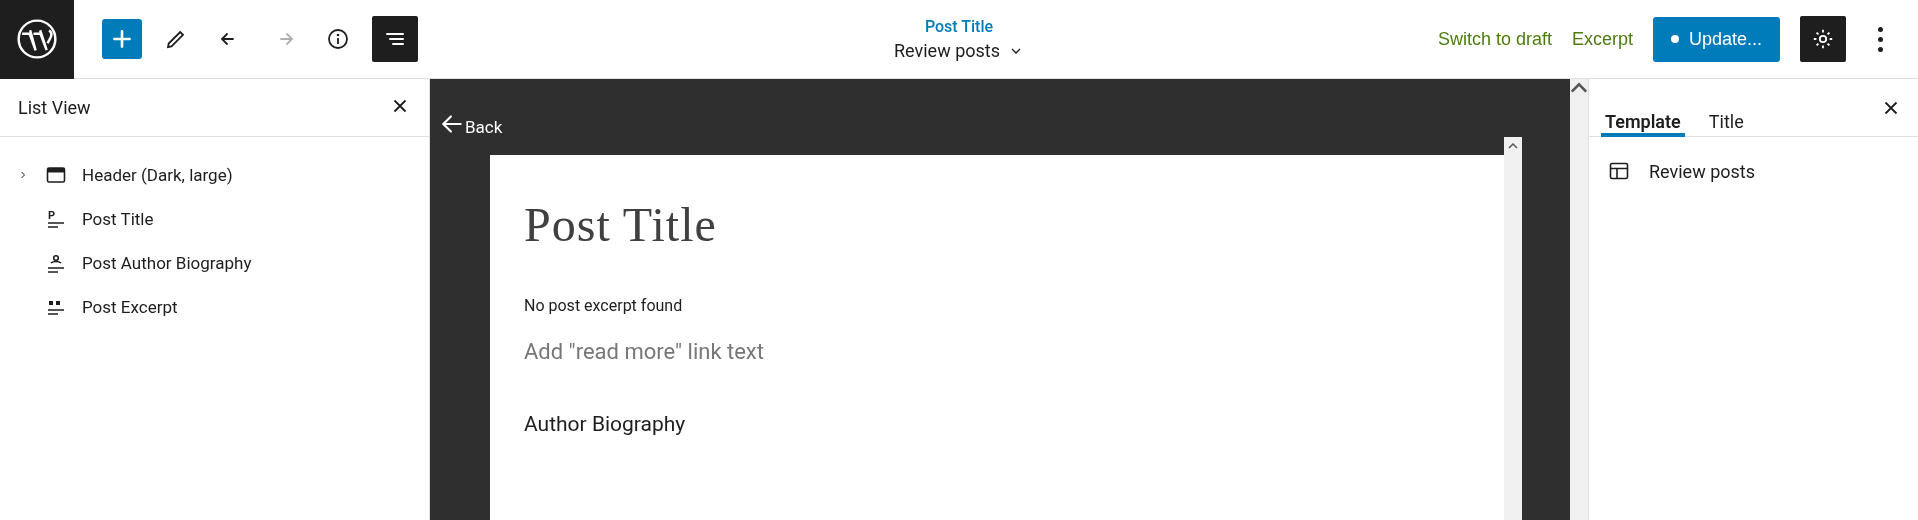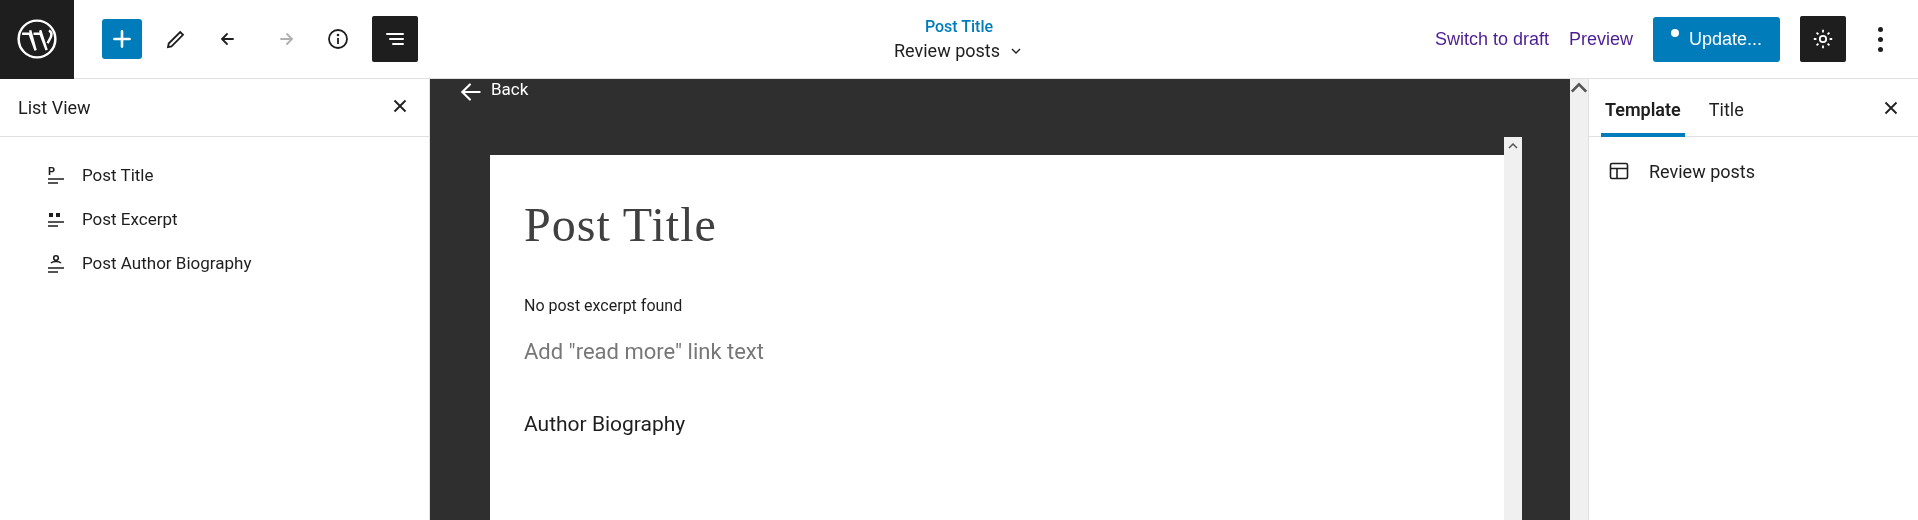--- a/index.html
+++ b/index.html
@@ -61,22 +61,22 @@
     left: 50%;
     top: 50%;
     transform: translate(-50%, -50%);
     text-align: center;
     pointer-events: none;
   }
   .doc-center .title { color: #007cba; font-size: 16px; font-weight:500; }
   .doc-center .tpl { color: #1e1e1e; font-size: 18px; margin-top: 4px; display:inline-flex; align-items:center; gap:8px; pointer-events:auto; cursor:pointer;}
 
   .right-tools { margin-left: auto; display:flex; align-items:center; gap:20px; padding-right:24px;}
-  .linkish { color:#4c1d95; font-size:18px; cursor:pointer; background:none; border:none; }
-  .updatebtn { background:#007cba; color:#fff; font-size:18px; padding:12px 18px; border:none; border-radius:3px; display:flex; align-items:flex-start; gap:10px; cursor:pointer;}
+  .linkish { color:#4d7c0f; font-size:18px; cursor:pointer; background:none; border:none; }
+  .updatebtn { background:#007cba; color:#fff; font-size:18px; padding:12px 18px; border:none; border-radius:3px; display:flex; align-items:center; gap:10px; cursor:pointer;}
   .updatebtn::before { content:""; width:8px; height:8px; border-radius:50%; background:#fff; display:inline-block;}
   .dark-square { background:#1e1e1e; color:#fff; width:46px; height:46px; border-radius:2px; display:flex; align-items:center; justify-content:center;}
   .kebab { width:28px; display:flex; flex-direction:column; align-items:center; gap:5px;}
   .kebab span { width:5px; height:5px; background:#1e1e1e; border-radius:50%; }
 
   
   .main { display:flex; height:467px; }
 
   
   .leftpanel {
@@ -100,21 +100,21 @@
   .tree-row { height:44px; display:flex; align-items:center; padding-left:16px; gap:14px; cursor:pointer; }
   .tree-row .chev { width:14px; display:flex; justify-content:center; color:#1e1e1e;}
   .tree-row .chev svg{width:12px;height:12px;}
   .tree-row .blank-chev { width:14px;}
   .tree-row .blkicon { width:24px; display:flex; justify-content:center;}
   .tree-row .blkicon svg{width:24px;height:24px;}
   .tree-row .lbl { font-size:17px; color:#1e1e1e; }
 
   
   .canvaswrap { flex:1; background:#2f2f2f; position:relative; display:flex;}
-  .canvas-topbar { position:absolute; top:0; left:0; right:0; height:58px; background:#2f2f2f; display:flex; align-items:flex-start; padding-left:28px; gap:7px; color:#fff;}
+  .canvas-topbar { position:absolute; top:0; left:0; right:0; height:58px; background:#2f2f2f; display:flex; align-items:flex-end; padding-left:9px; gap:0; color:#fff;}
   .canvas-topbar svg{width:26px;height:26px;}
   .canvas-topbar span{ font-size:17px;}
   .canvaswrap .stage-outer { position:absolute; top:58px; bottom:0; left:60px; right:80px; background:#2f2f2f;}
   .page { position:absolute; left:0; top:18px; right:0; bottom:0; background:#fff; padding:42px 34px 0; overflow:hidden;}
   .page h1 { font-family: Georgia, 'Times New Roman', serif; font-weight:400; font-size:48px; color:#404040; letter-spacing:1px; }
   .page .excerpt { font-size:16px; margin-top:44px; color:#1e1e1e; }
   .page .readmore { font-size:22px; margin-top:24px; color:#777; }
   .page .authbio { font-size:21px; margin-top:48px; color:#1e1e1e; }
 
   
@@ -126,21 +126,21 @@
   .outer-scroll { position:absolute; top:0; right:0; height:100%; width:18px; background:#f0f0f0;}
   .outer-scroll .thumb-arrow { width:100%; height:18px; display:flex; align-items:center; justify-content:center; color:#555;}
 
   
   .rightpanel {
     width: 330px;
     border-left:1px solid #e0e0e0;
     display:flex; flex-direction:column;
   }
   .tabrow { height:58px; display:flex; align-items:flex-end; padding:0 16px; border-bottom:1px solid #e0e0e0; gap:28px; position:relative;}
-  .tab { font-size:18px; padding-bottom:16px; cursor:pointer; color:#1e1e1e; position:relative;}
+  .tab { font-size:18px; padding-bottom:4px; cursor:pointer; color:#1e1e1e; position:relative;}
   .tab.active { font-weight:600; }
   .tab.active::after { content:""; position:absolute; left:-4px; right:-4px; bottom:-1px; height:4px; background:#007cba;}
   .tabrow .closex { position:absolute; right:16px; top:18px;}
   .rp-body { padding:22px 18px; display:flex; align-items:center; gap:18px;}
   .rp-body svg{width:24px;height:24px;}
   .rp-body span{font-size:18px;}
 </style>
 </head>
 <body>
 
@@ -192,21 +192,21 @@
     <div class="tpl">
       <span>Review posts</span>
       <svg viewBox="0 0 24 24" width="16" height="16">
           <path d="M6 9l6 6 6-6" stroke="#1e1e1e" stroke-width="2" fill="none"></path>
         </svg>
     </div>
   </div>
 
   <div class="right-tools">
     <button class="linkish">Switch to draft</button>
-    <button class="linkish">Preview</button>
+    <button class="linkish">Excerpt</button>
     <button class="updatebtn">
         <span>Update...</span>
       </button>
     <div class="dark-square">
       <svg viewBox="0 0 24 24" width="24" height="24">
           <circle cx="12" cy="12" r="3.2" stroke="#fff" stroke-width="1.8" fill="none"></circle>
           <path d="M12 2.8v2.6M12 18.6v2.6M21.2 12h-2.6M5.4 12H2.8M18.4 5.6l-1.8 1.8M7.4 16.6l-1.8 1.8M18.4 18.4l-1.8-1.8M7.4 7.4 5.6 5.6" stroke="#fff" stroke-width="1.8"></path>
         </svg>
     </div>
     <div class="kebab">
@@ -223,54 +223,68 @@
     <div class="panel-head">
       <h2>List View</h2>
       <div class="closex">
         <svg viewBox="0 0 24 24">
             <path d="M6 6l12 12M18 6 6 18" stroke="#1e1e1e" stroke-width="2"></path>
           </svg>
       </div>
     </div>
     <div class="tree">
 
+      <div class="tree-row">
+        <div class="chev">
+            <svg viewBox="0 0 24 24">
+              <path d="M9 6l6 6-6 6" stroke="#1e1e1e" stroke-width="2" fill="none"></path>
+            </svg>
+          </div>
+        <div class="blkicon">
+            <svg viewBox="0 0 24 24">
+              <rect x="3.5" y="5" width="17" height="14" rx="1.5" stroke="#1e1e1e" stroke-width="1.6" fill="none"></rect>
+              <rect x="3.5" y="5" width="17" height="4.5" fill="#1e1e1e"></rect>
+            </svg>
+          </div>
+        <span class="lbl">Header (Dark, large)</span>
+      </div>
 
 
       <div class="tree-row">
         <div class="blank-chev"></div>
         <div class="blkicon">
             <svg viewBox="0 0 24 24">
               <text x="4" y="12" font-size="11" font-weight="700" fill="#1e1e1e">P</text>
               <path d="M4 16h16M4 20h10" stroke="#1e1e1e" stroke-width="1.6"></path>
             </svg>
           </div>
         <span class="lbl">Post Title</span>
       </div>
 
       <div class="tree-row">
         <div class="blank-chev"></div>
         <div class="blkicon">
             <svg viewBox="0 0 24 24">
-              <path d="M5 6h4v4H5zM12 6h4v4h-4z" fill="#1e1e1e"></path>
-              <path d="M4 15h16M4 19h10" stroke="#1e1e1e" stroke-width="1.6"></path>
-            </svg>
-          </div>
-        <span class="lbl">Post Excerpt</span>
+              <circle cx="12" cy="7" r="2.3" stroke="#1e1e1e" stroke-width="1.6" fill="none"></circle>
+              <path d="M7 12c2-2 8-2 10 0" stroke="#1e1e1e" stroke-width="1.6" fill="none"></path>
+              <path d="M4 17h16M4 21h10" stroke="#1e1e1e" stroke-width="1.6"></path>
+            </svg>
+          </div>
+        <span class="lbl">Post Author Biography</span>
       </div>
 
       <div class="tree-row">
         <div class="blank-chev"></div>
         <div class="blkicon">
             <svg viewBox="0 0 24 24">
-              <circle cx="12" cy="7" r="2.3" stroke="#1e1e1e" stroke-width="1.6" fill="none"></circle>
-              <path d="M7 12c2-2 8-2 10 0" stroke="#1e1e1e" stroke-width="1.6" fill="none"></path>
-              <path d="M4 17h16M4 21h10" stroke="#1e1e1e" stroke-width="1.6"></path>
-            </svg>
-          </div>
-        <span class="lbl">Post Author Biography</span>
+              <path d="M5 6h4v4H5zM12 6h4v4h-4z" fill="#1e1e1e"></path>
+              <path d="M4 15h16M4 19h10" stroke="#1e1e1e" stroke-width="1.6"></path>
+            </svg>
+          </div>
+        <span class="lbl">Post Excerpt</span>
       </div>
 
 
     </div>
   </div>
 
   <div class="canvaswrap">
     <div class="canvas-topbar">
       <svg viewBox="0 0 24 24">
           <path d="M20 12H5M11 5l-7 7 7 7" stroke="#fff" stroke-width="2" fill="none" stroke-linecap="round"></path>

